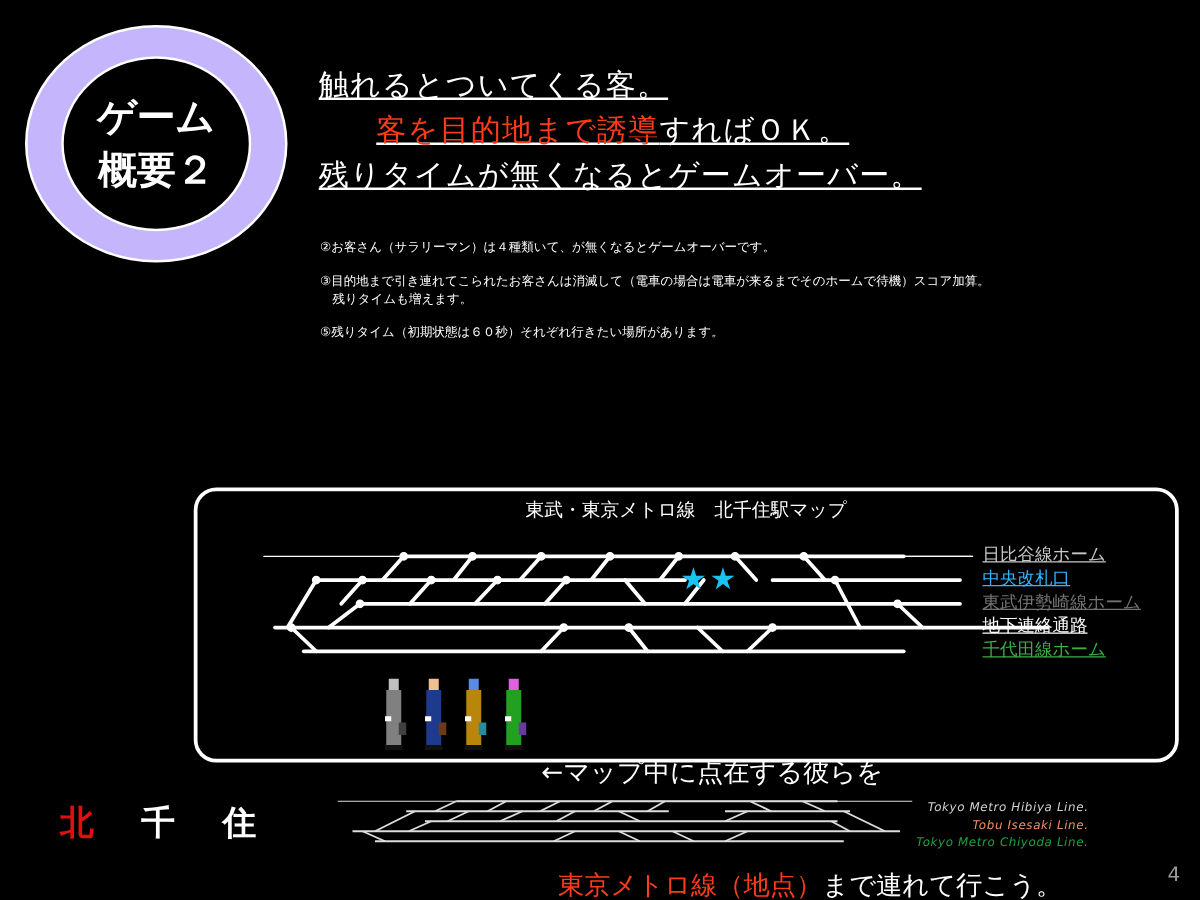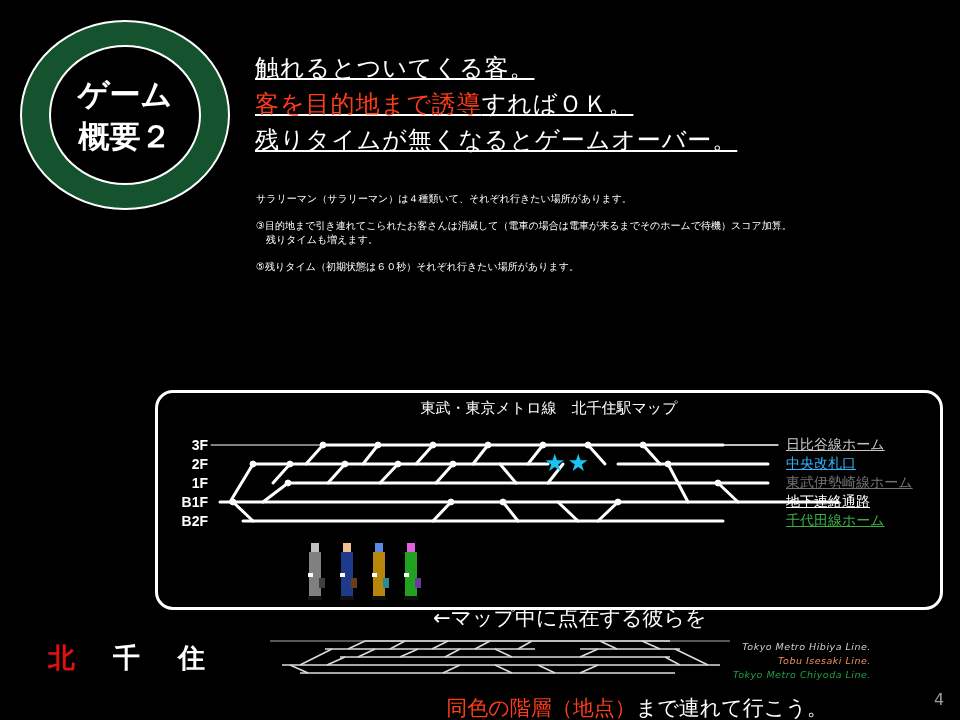--- a/index.html
+++ b/index.html
@@ -1,31 +1,31 @@
 <!DOCTYPE html>
 <html><head>
   <meta charset="utf-8">
   <style>
     * { margin: 0; padding: 0; box-sizing: border-box; }
     html, body { width: 960px; height: 720px; background: #000; overflow: hidden; }
     body { position: relative; font-family: "DejaVu Sans", sans-serif; color: #fff; }
 
     .badge {
       position: absolute; left: 20px; top: 20px; width: 210px; height: 190px;
-      border-radius: 50%; background: #14532d; border: 2px solid #fff;
+      border-radius: 50%; background: #c4b5fd; border: 2px solid #fff;
       display: flex; align-items: center; justify-content: center;
     }
     .badge-inner {
       width: 152px; height: 140px; border-radius: 50%; background: #000; border: 2px solid #fff;
       display: flex; flex-direction: column; align-items: center; justify-content: center;
       font-family: "DejaVu Sans", sans-serif; font-weight: bold; font-size: 31px; line-height: 42px;
     }
 
     .headline { position: absolute; left: 255px; top: 50px; font-size: 24px; line-height: 36px; letter-spacing: 1px; text-decoration: underline; }
-    .headline .red { color: #ff3b1a; }
+    .headline .red { color: #ff3b1a; margin-left: 46px; }
 
     .rules { position: absolute; left: 256px; top: 192px; font-size: 10px; line-height: 14px; }
     .rules p { margin-bottom: 13px; white-space: pre; }
 
     .map-box {
       position: absolute; left: 155px; top: 390px; width: 788px; height: 220px;
       border: 3px solid #fff; border-radius: 18px;
     }
     .map-title { position: absolute; left: 0; right: 0; top: 6px; text-align: center; font-size: 15px; }
     .floor-labels { position: absolute; left: 10px; top: 43px; width: 40px; text-align: right;
@@ -62,36 +62,29 @@
   </div>
 </div>
 
 <div class="headline">
   <div>触れるとついてくる客。</div>
   <div><span class="red">客を目的地まで誘導</span><span>すればＯＫ。</span></div>
   <div>残りタイムが無くなるとゲームオーバー。</div>
 </div>
 
 <div class="rules">
-  <p>サラリーマン（サラリーマン）は４種類いて、それぞれ行きたい場所があります。</p>
+  <p>②お客さん（サラリーマン）は４種類いて、が無くなるとゲームオーバーです。</p>
   <p>③目的地まで引き連れてこられたお客さんは消滅して（電車の場合は電車が来るまでそのホームで待機）スコア加算。
 　残りタイムも増えます。</p>
   <p>⑤残りタイム（初期状態は６０秒）それぞれ行きたい場所があります。</p>
 </div>
 
 <div class="map-box">
   <div class="map-title">東武・東京メトロ線　北千住駅マップ</div>
 
-  <div class="floor-labels">
-    <div>3F</div>
-    <div>2F</div>
-    <div>1F</div>
-    <div>B1F</div>
-    <div>B2F</div>
-  </div>
 
   <svg class="map-svg" width="788" height="220" viewBox="0 0 788 220">
     <g stroke="#fff" stroke-linecap="round" fill="#fff">
       <line x1="53" y1="52" x2="620" y2="52" stroke-width="1"></line>
       <line x1="165" y1="52" x2="565" y2="52" stroke-width="3"></line>
       <line x1="95" y1="71" x2="390" y2="71" stroke-width="3"></line>
       <line x1="460" y1="71" x2="610" y2="71" stroke-width="3"></line>
       <line x1="130" y1="90" x2="610" y2="90" stroke-width="3"></line>
       <line x1="62" y1="109" x2="680" y2="109" stroke-width="3"></line>
       <line x1="85" y1="128" x2="565" y2="128" stroke-width="3"></line>
@@ -177,21 +170,21 @@
       <div class="fig-head" style="background:#e060e0"></div>
         <div class="fig-body" style="background:#22a022"></div>
       <div class="fig-hand" style="background:#fff"></div>
         <div class="fig-case" style="background:#6a3a9a"></div>
         <div class="fig-feet"></div>
     </div>
   </div>
 
   <div class="hint">
     <div>←マップ中に点在する彼らを</div>
-    <div>  <span class="red">同色の階層（地点）</span><span>まで連れて行こう。</span></div>
+    <div>  <span class="red">東京メトロ線（地点）</span><span>まで連れて行こう。</span></div>
   </div>
 </div>
 
 <div class="logo">
   <span class="red">北</span>
   <span>千</span>
   <span>住</span>
 </div>
 
 <svg style="position:absolute;left:270px;top:638px;" width="460" height="40" viewBox="0 0 460 40">

